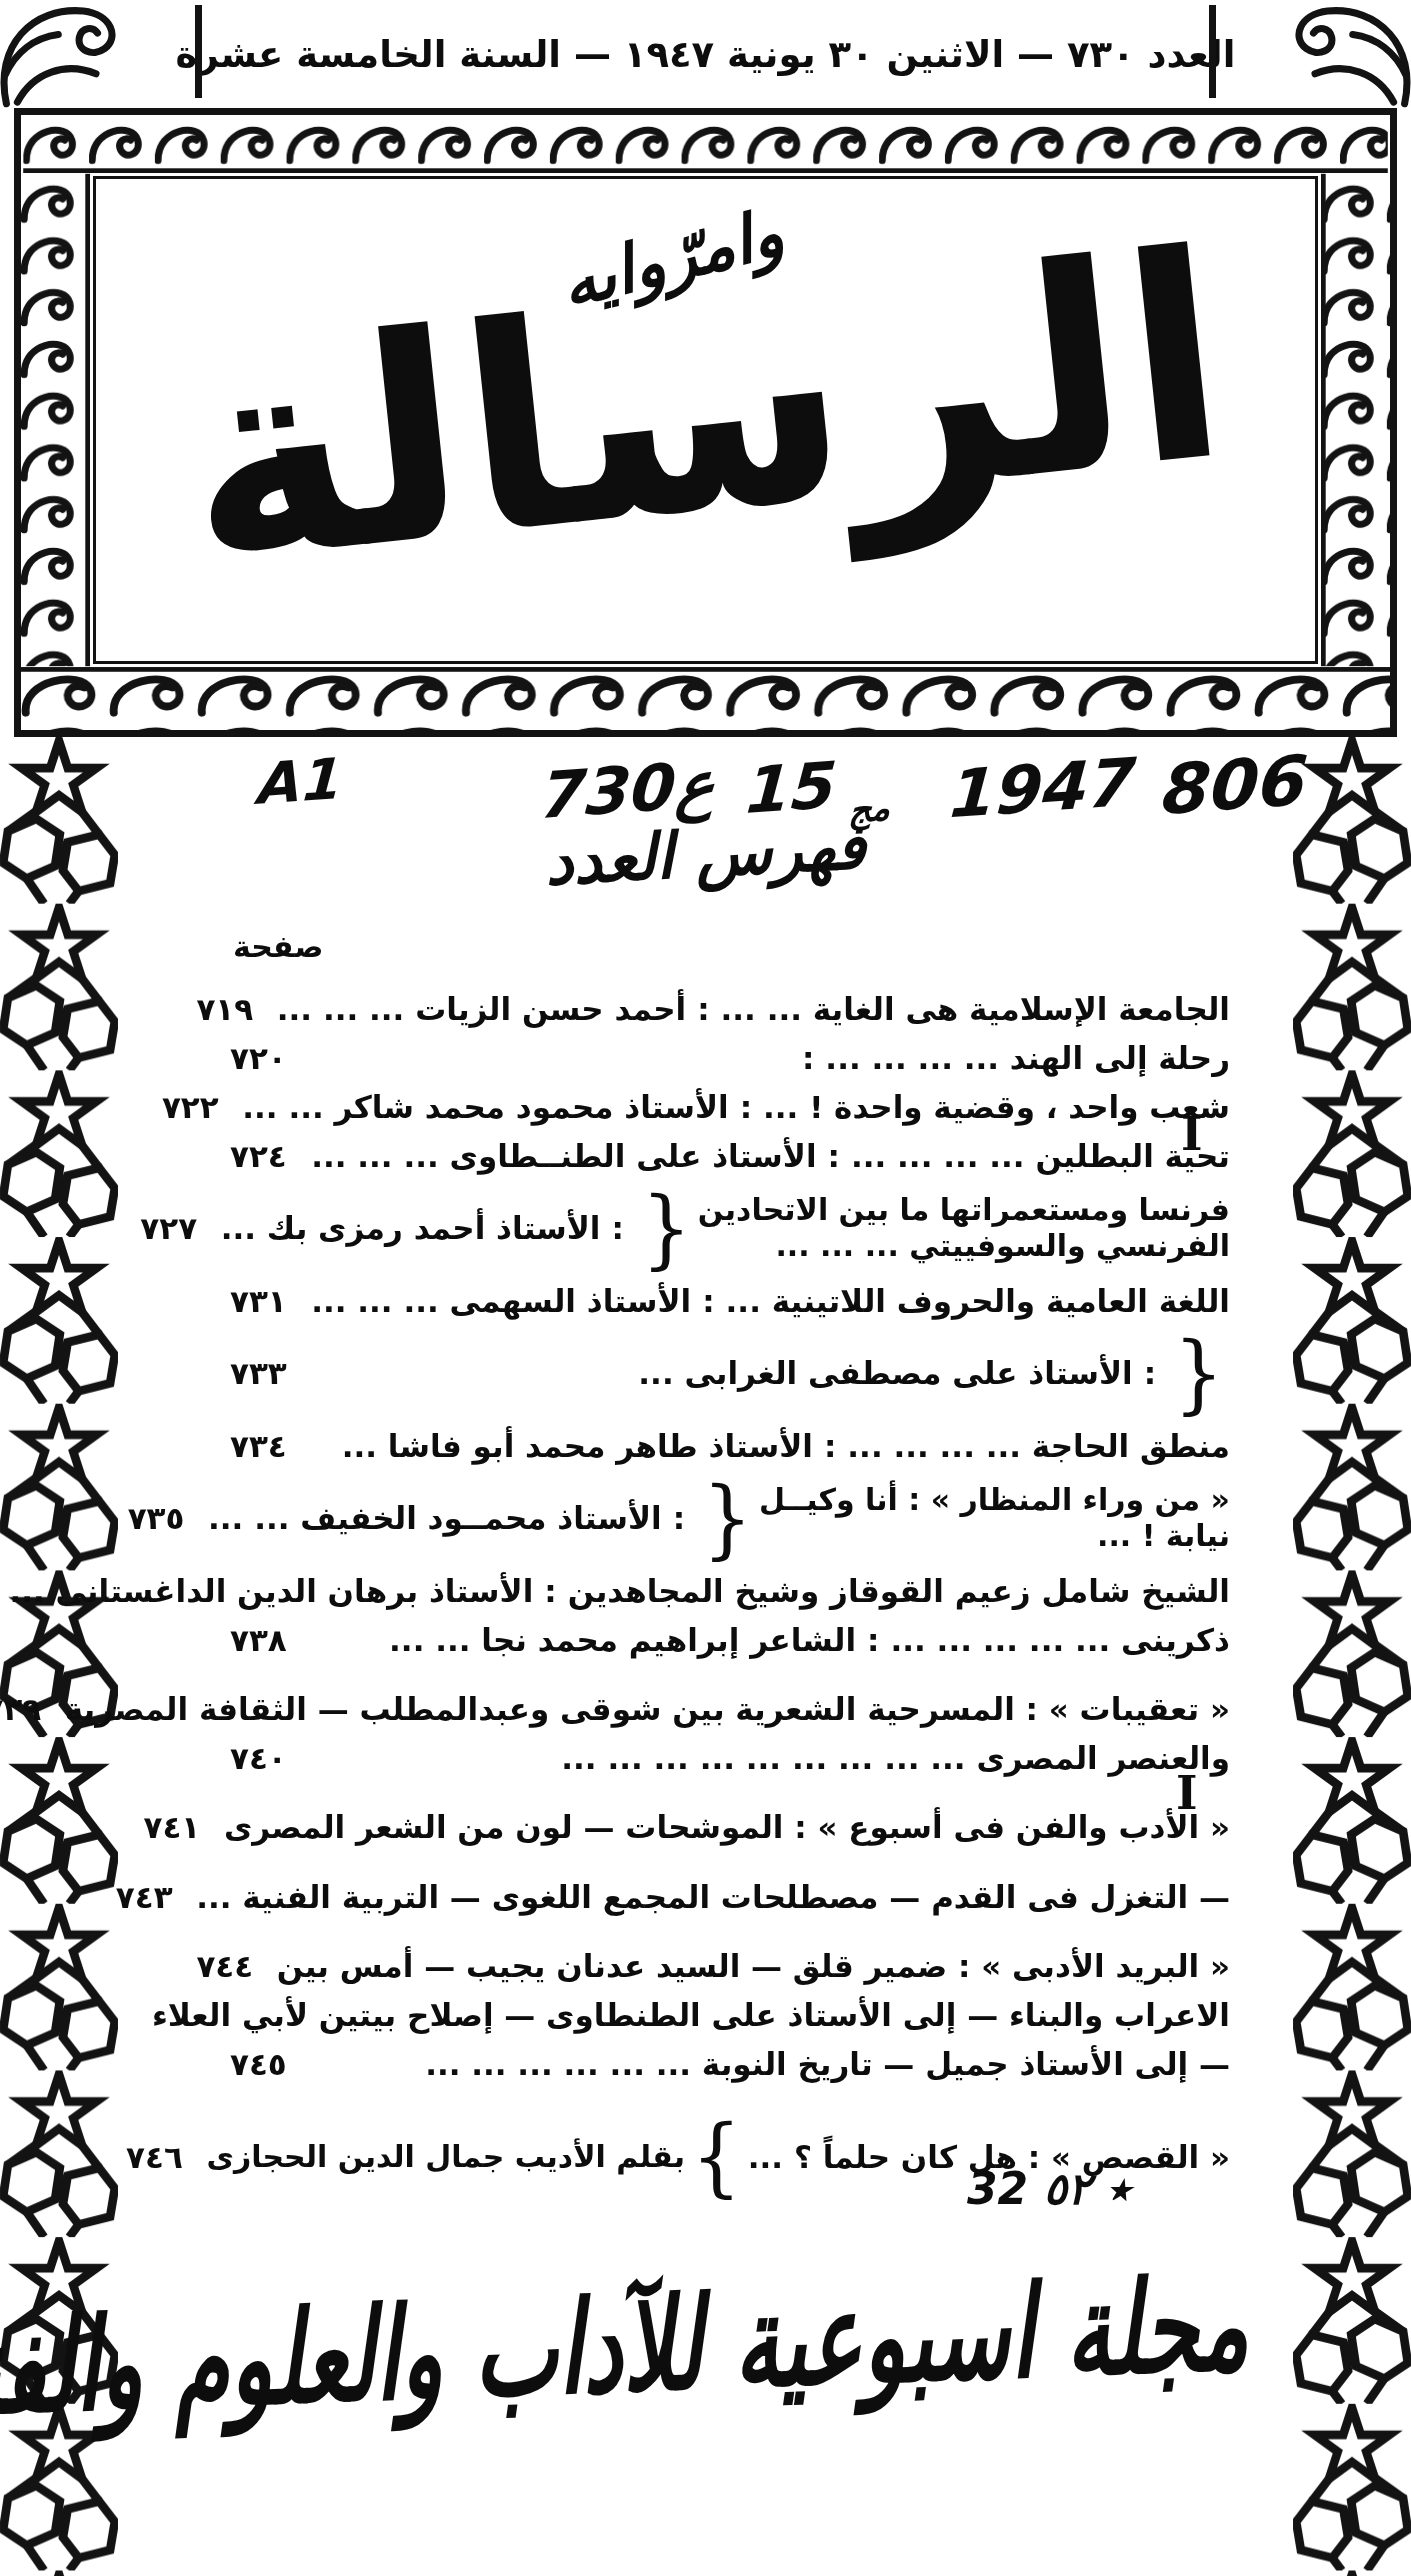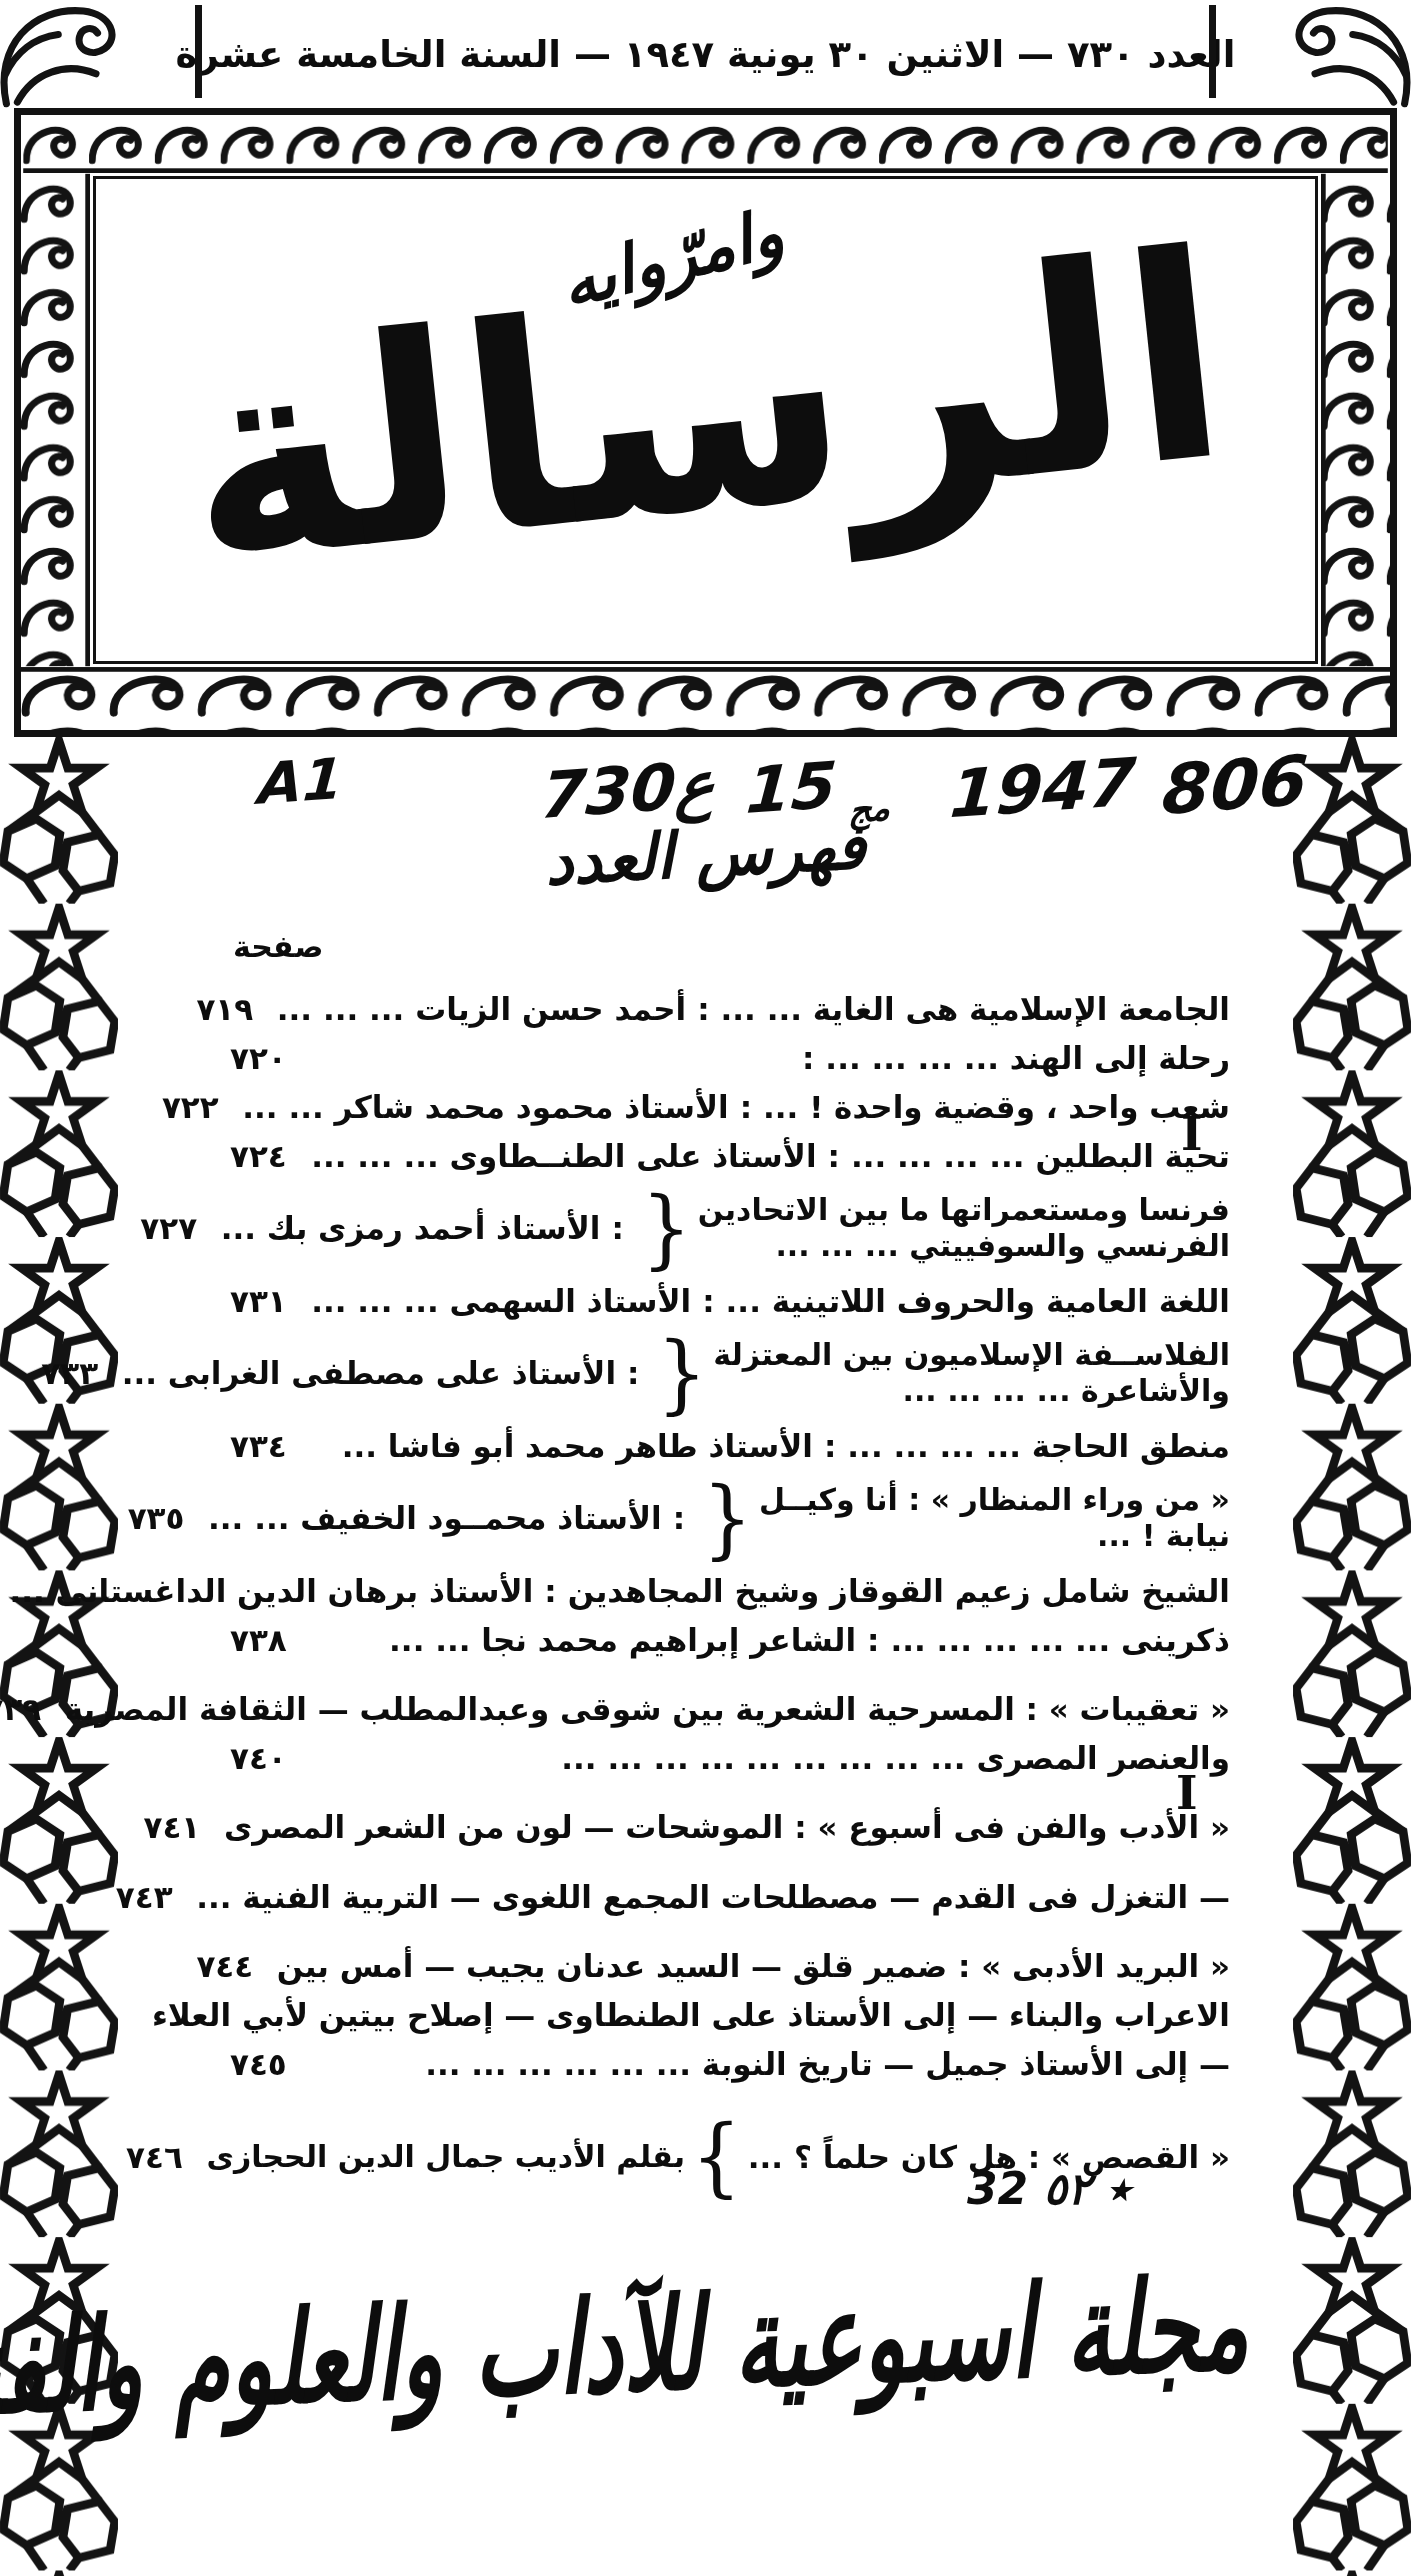--- a/index.html
+++ b/index.html
@@ -207,24 +207,20 @@
         <span class="t-author">الأستاذ أحمد رمزى بك ...</span>
         <span class="t-page">٧٢٧</span>
       </div>
       <div class="toc-row">
         <span class="t-title">اللغة العامية والحروف اللاتينية ...</span>
         <span class="t-colon">:</span>
         <span class="t-author">الأستاذ السهمى ... ... ...</span>
         <span class="t-page">٧٣١</span>
       </div>
       <div class="toc-row twoline">
-        <div class="t-stack">
-          <div>الفلاســفة الإسلاميون بين المعتزلة</div>
-          <div>والأشاعرة ... ... ... ...</div>
-        </div>
         <span class="t-brace">{</span>
         <span class="t-colon">:</span>
         <span class="t-author">الأستاذ على مصطفى الغرابى ...</span>
         <span class="t-page">٧٣٣</span>
       </div>
       <div class="toc-row">
         <span class="t-title">منطق الحاجة ... ... ... ...</span>
         <span class="t-colon">:</span>
         <span class="t-author">الأستاذ طاهر محمد أبو فاشا ...</span>
         <span class="t-page">٧٣٤</span>

